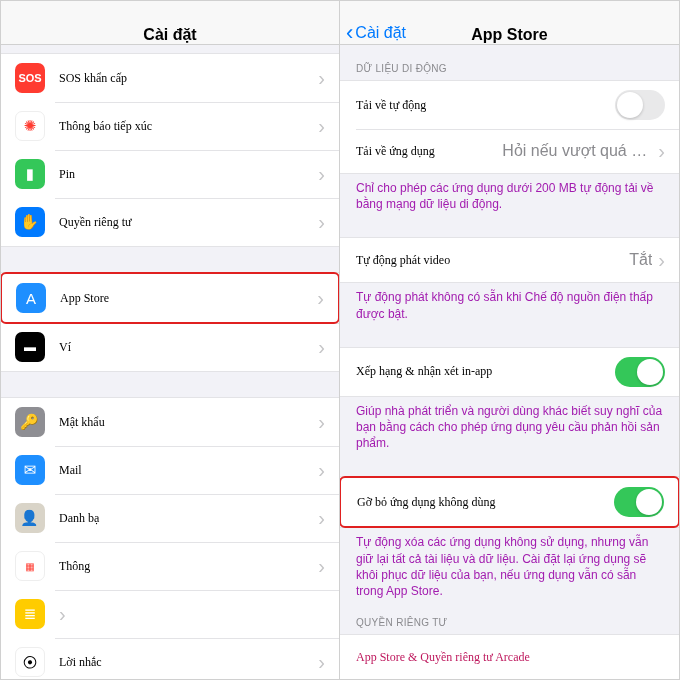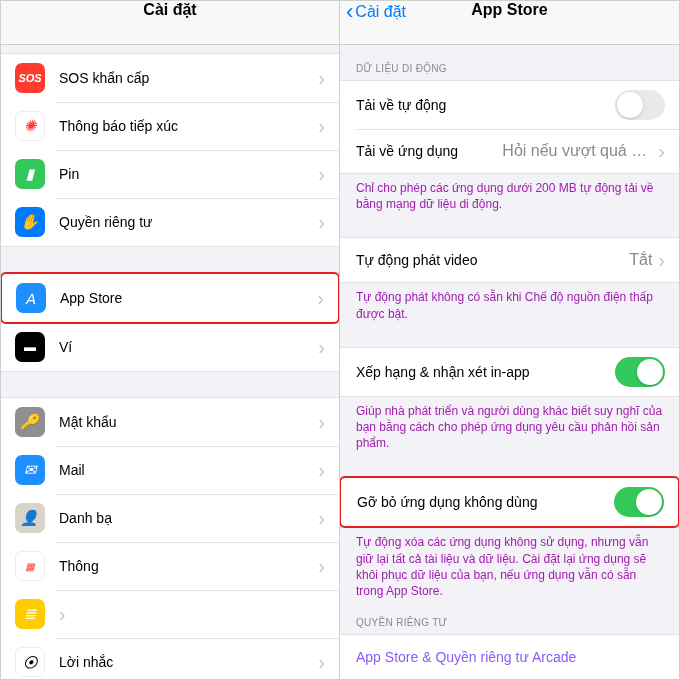--- a/index.html
+++ b/index.html
@@ -1,43 +1,43 @@
 <!DOCTYPE html>
 <html><head>
 <meta charset="utf-8">
 <style>
 * { box-sizing: border-box; margin: 0; padding: 0; }
 body { font-family: -apple-system, "Helvetica Neue", Arial, sans-serif; background: #fff; width: 680px; height: 680px; overflow: hidden; }
 .container { display: flex; width: 100%; height: 100%; }
 .pane { width: 50%; height: 100%; background: #f2f2f7; border: 1px solid #d0d0d0; overflow: hidden; position: relative; }
 .pane + .pane { border-left: none; }
-.navbar { height: 44px; background: #f8f8f8; border-bottom: 1px solid #d0d0d0; display: flex; align-items: flex-start; justify-content: center; position: relative; }
+.navbar { height: 44px; background: #f8f8f8; border-bottom: 1px solid #d0d0d0; display: flex; align-items: flex-end; justify-content: center; position: relative; }
 .navbar-title { font-size: 16px; font-weight: 600; color: #000; }
 .navbar-back { position: absolute; left: 6px; display: flex; align-items: center; color: #007aff; font-size: 16px; cursor: pointer; }
 .back-chevron { font-size: 22px; line-height: 1; margin-right: 2px; font-weight: 300; }
 .content { height: calc(100% - 44px); overflow-y: auto; }
 .section-header { font-size: 10px; color: #8a8a8e; padding: 18px 16px 6px; text-transform: uppercase; letter-spacing: 0.3px; }
 .section-footer { font-size: 12px; color: #a21caf; padding: 6px 16px 0; line-height: 1.35; }
 .group { background: #fff; border-top: 1px solid #e3e3e6; border-bottom: 1px solid #e3e3e6; }
 .row { display: flex; align-items: center; padding: 9px 14px 9px 14px; position: relative; min-height: 44px; cursor: pointer; }
 .row + .row::before { content: ""; position: absolute; top: 0; left: 54px; right: 0; height: 1px; background: #e3e3e6; }
 .row.noicon + .row.noicon::before { left: 16px; }
-.icon { width: 30px; height: 30px; border-radius: 7px; margin-right: 14px; flex: none; display: flex; align-items: center; justify-content: center; font-size: 15px; color: #fff; font-style: italic; }
-.label { font-size: 14px; color: #000; flex: 1; }
+.icon { width: 30px; height: 30px; border-radius: 7px; margin-right: 14px; flex: none; display: flex; align-items: center; justify-content: center; font-size: 15px; color: #fff; }
+.label { font-size: 12px; color: #000; flex: 1; font-family: Liberation Serif, serif; }
 .value { font-size: 16px; color: #8a8a8e; margin-right: 6px; text-align: right; max-width: 150px; white-space: nowrap; overflow: hidden; text-overflow: ellipsis; }
 .chev { color: #c5c5c7; font-size: 20px; font-weight: 300; }
 .toggle { width: 50px; height: 30px; border-radius: 15px; position: relative; flex: none; }
 .toggle.on { background: #34c759; }
 .toggle.off { background: #e9e9ea; }
 .toggle::after { content: ""; position: absolute; width: 26px; height: 26px; background: #fff; border-radius: 50%; top: 2px; box-shadow: 0 1px 3px rgba(0,0,0,0.2); }
 .toggle.on::after { right: 2px; }
 .toggle.off::after { left: 2px; }
 .highlight { border: 2px solid #e02020; border-radius: 6px; margin: -1px; position: relative; z-index: 2; }
 .spacer { height: 25px; }
-.link-label { color: #8b5cf6; }
+.link-label { color: #be185d; }
 .row.noicon { padding-left: 16px; }
 .right-content .row + .row::before { left: 16px; }
 
 .ic-sos { background:#ff3b30; font-size:11px; font-weight:700; }
 .ic-exp { background:#fff; border:1px solid #eee; color:#ff3b30; }
 .ic-pin { background:#34c759; }
 .ic-priv { background:#007aff; }
 .ic-as { background:#1e8fff; }
 .ic-wallet { background:#000; font-size:12px; }
 .ic-pass { background:#8e8e93; }

